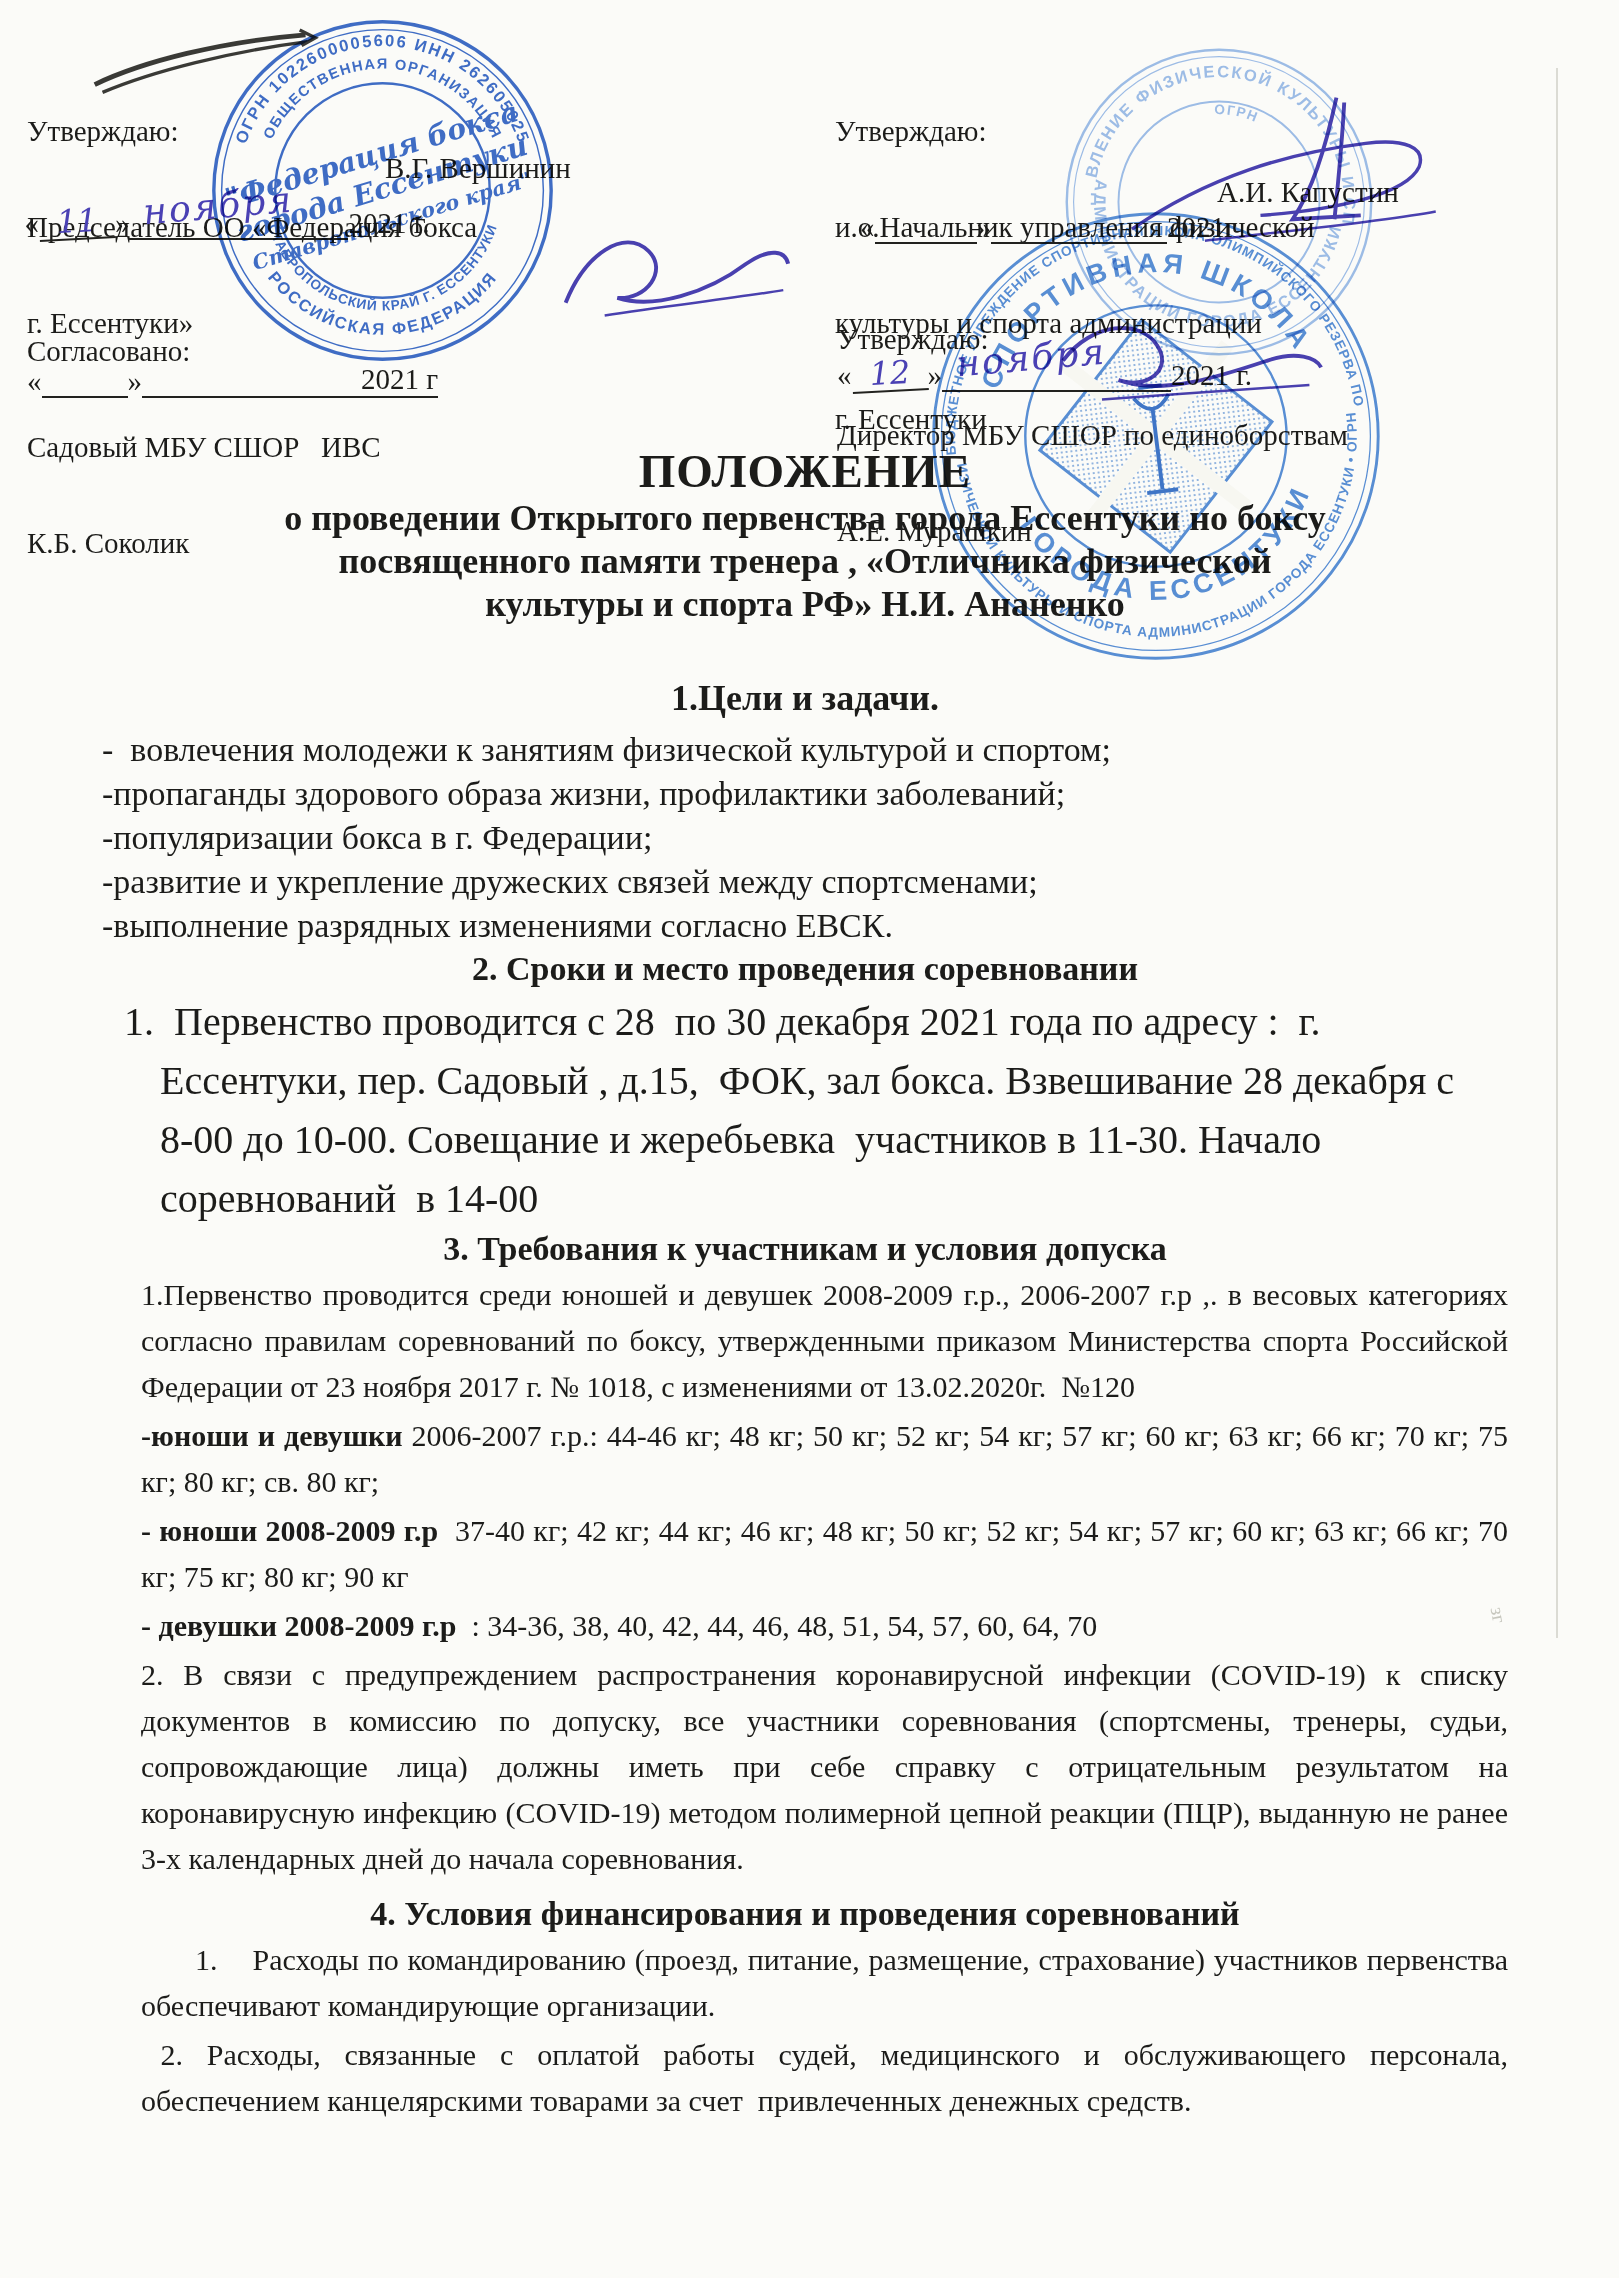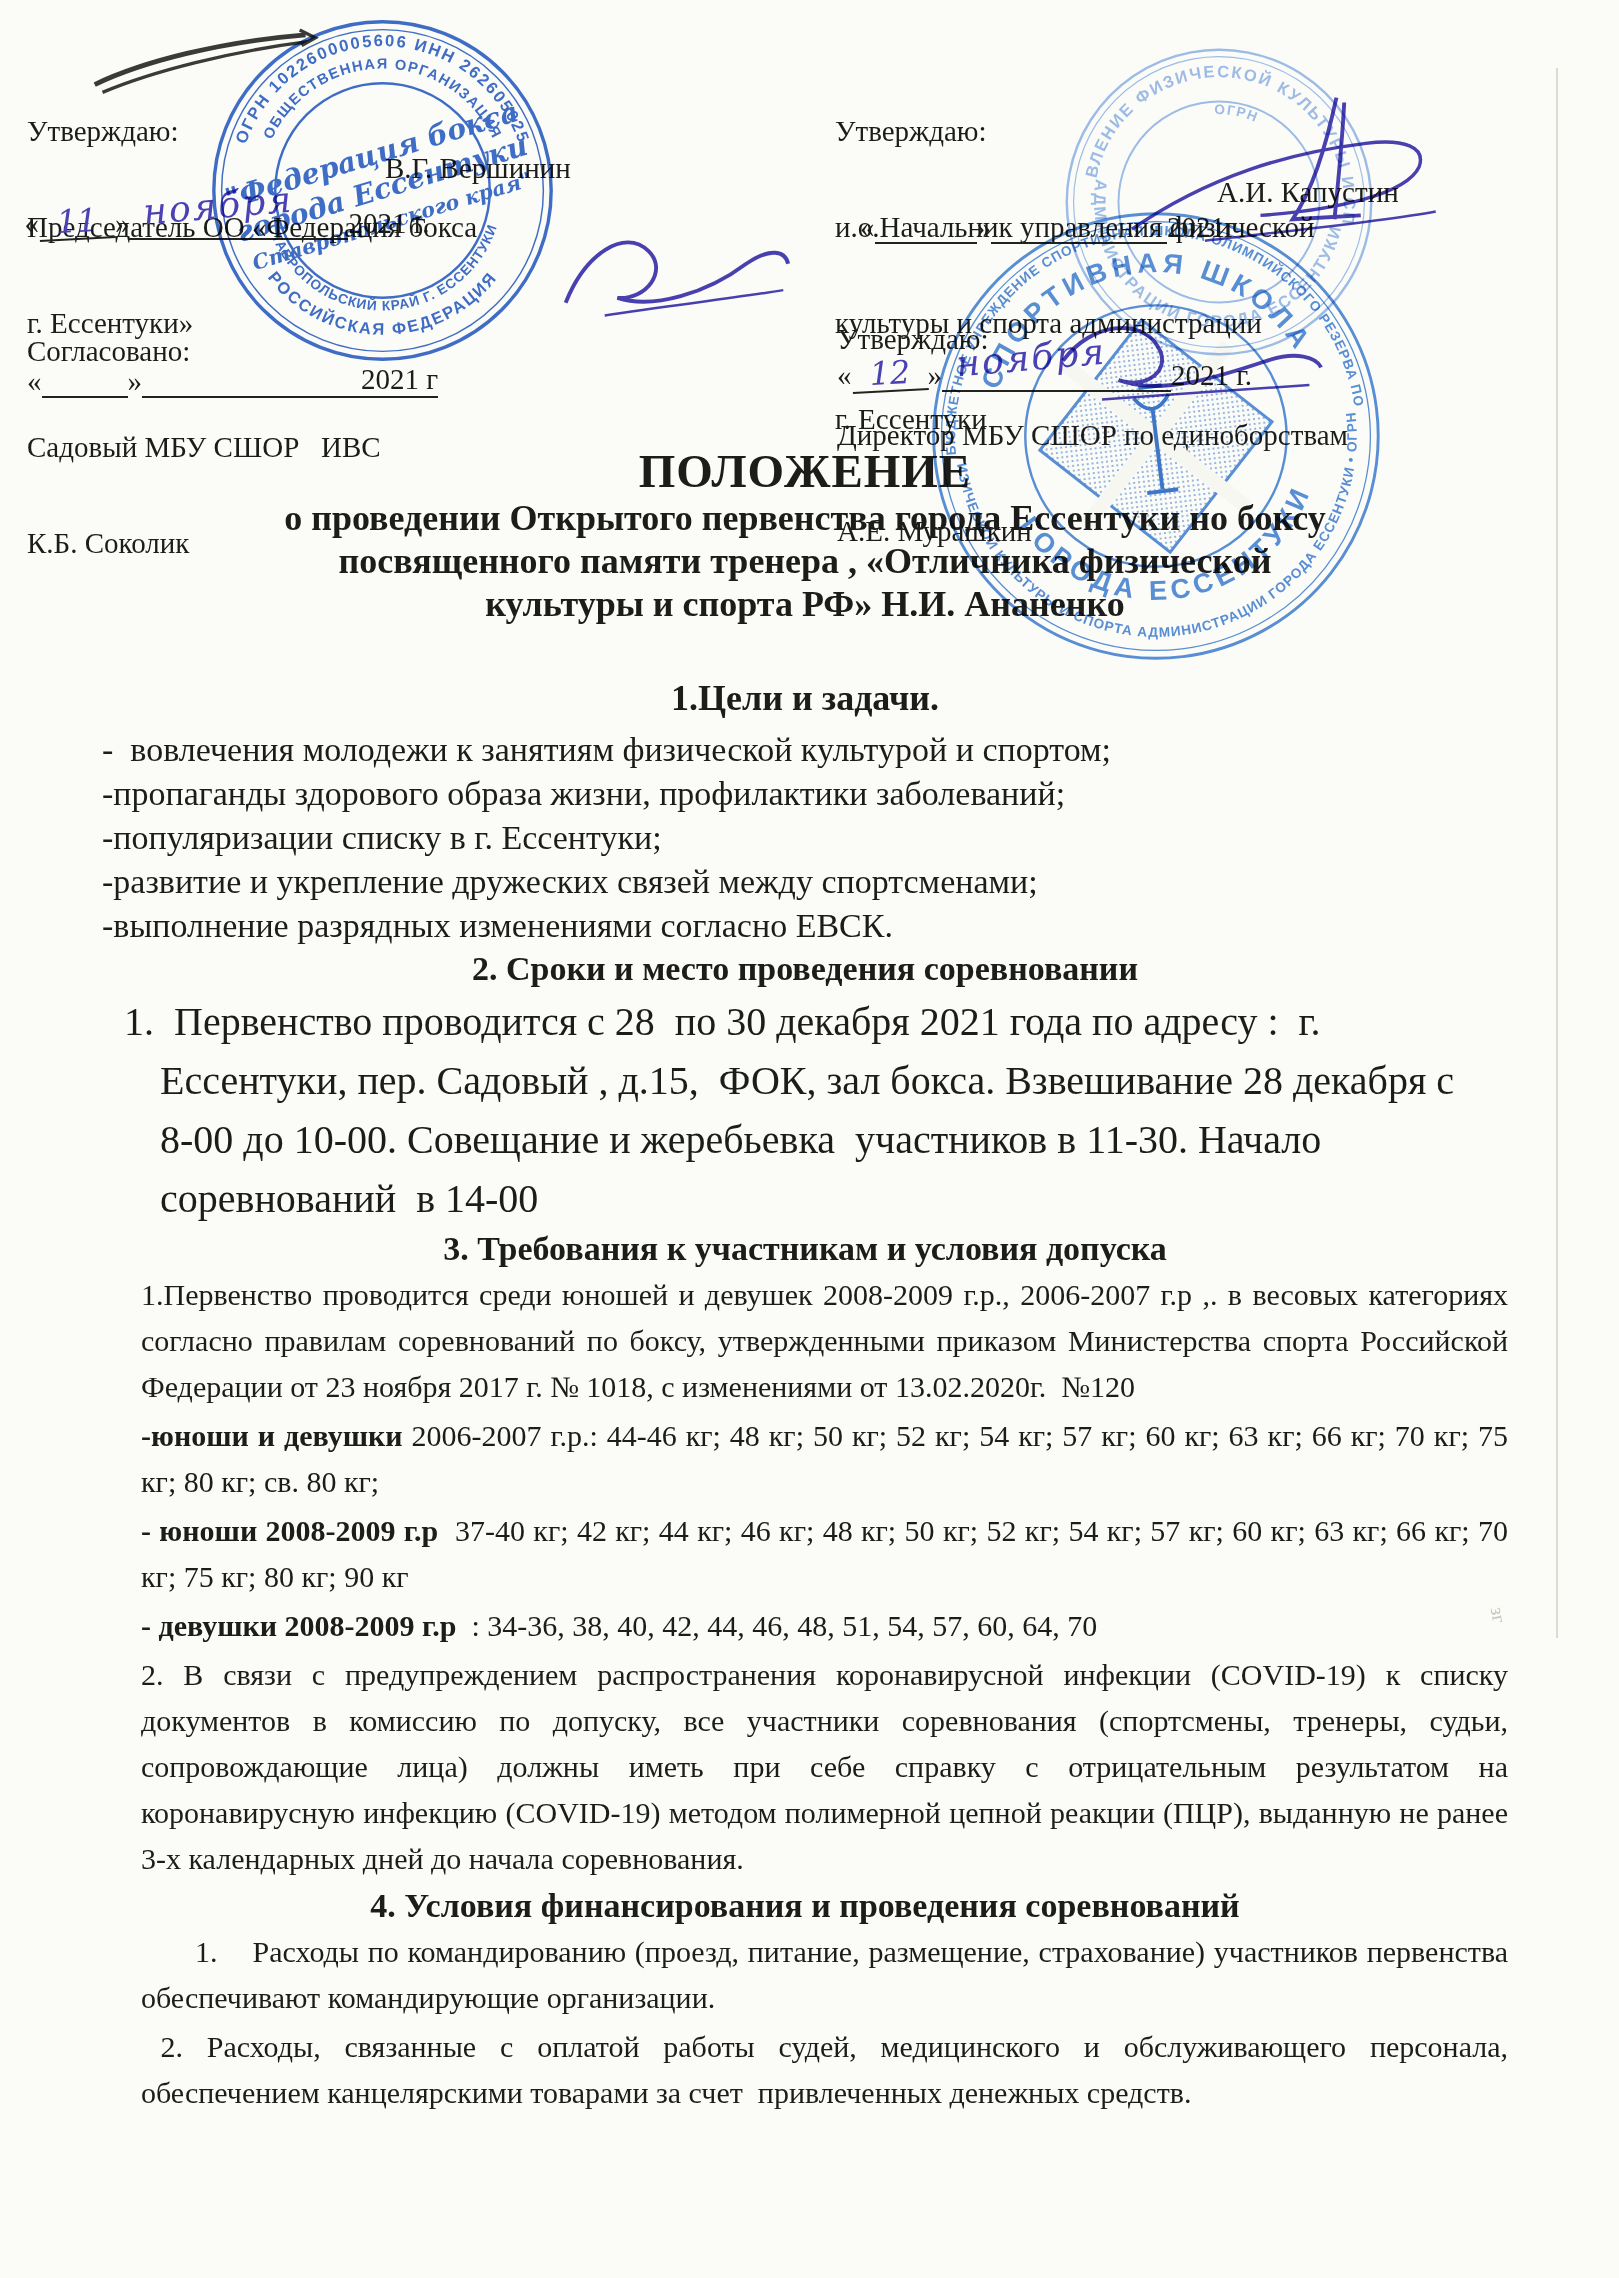--- a/index.html
+++ b/index.html
@@ -104,36 +104,36 @@
       <div class="title-main">ПОЛОЖЕНИЕ</div>
       <div class="title-line">о проведении Открытого первенства города Ессентуки  но боксу</div>
       <div class="title-line">посвященного памяти тренера , «Отличника физической</div>
       <div class="title-line">культуры и спорта РФ»   Н.И. Ананенко</div>
     </div>
 
     <div class="shead" style="font-size:36px;margin-bottom:9.8px">1.Цели и задачи.</div>
     <div>
       <div class="s1-item">-  вовлечения молодежи к занятиям физической культурой и спортом;</div>
       <div class="s1-item">-пропаганды здорового образа жизни, профилактики заболеваний;</div>
-      <div class="s1-item">-популяризации списку в г. Ессентуки;</div>
+      <div class="s1-item">-популяризации бокса в г. Федерации;</div>
       <div class="s1-item">-развитие и укрепление дружеских связей между спортсменами;</div>
       <div class="s1-item">-выполнение разрядных изменениями согласно ЕВСК.</div>
     </div>
 
     <div class="shead">2. Сроки и место проведения соревновании</div>
     <div class="s2-body">1.  Первенство проводится с 28  по 30 декабря 2021 года по адресу :  г. Ессентуки, пер. Садовый , д.15,  ФОК, зал бокса. Взвешивание 28 декабря с 8-00 до 10-00. Совещание и жеребьевка  участников в 11-30. Начало соревнований  в 14-00</div>
 
     <div class="shead">3. Требования к участникам и условия допуска</div>
     <p class="para">1.Первенство проводится среди юношей и девушек 2008-2009 г.р., 2006-2007 г.р ,. в весовых категориях согласно правилам соревнований по боксу, утвержденными приказом Министерства спорта Российской Федерации от 23 ноября 2017 г. № 1018, с изменениями от 13.02.2020г.  №120</p>
     <p class="para"><span class="lead">-юноши и девушки</span><span> 2006-2007 г.р.: 44-46 кг; 48 кг; 50 кг; 52 кг; 54 кг; 57 кг; 60 кг; 63 кг; 66 кг; 70 кг; 75 кг; 80 кг; св. 80 кг;</span></p>
     <p class="para"><span class="lead">- юноши 2008-2009 г.р</span><span>  37-40 кг; 42 кг; 44 кг; 46 кг; 48 кг; 50 кг; 52 кг; 54 кг; 57 кг; 60 кг; 63 кг; 66 кг; 70 кг; 75 кг; 80 кг; 90 кг</span></p>
     <p class="para"><span class="lead">- девушки 2008-2009 г.р</span><span>  : 34-36, 38, 40, 42, 44, 46, 48, 51, 54, 57, 60, 64, 70</span></p>
     <p class="para">2. В связи с предупреждением распространения коронавирусной инфекции (COVID-19) к списку документов в комиссию по допуску, все участники соревнования (спортсмены, тренеры, судьи, сопровождающие лица) должны иметь при себе справку с отрицательным результатом на коронавирусную инфекцию (COVID-19) методом полимерной цепной реакции (ПЦР), выданную не ранее 3-х календарных дней до начала соревнования.</p>
 
-    <div class="shead" style="margin-top:5px">4. Условия финансирования и проведения соревнований</div>
+    <div class="shead" style="margin-top:13px">4. Условия финансирования и проведения соревнований</div>
     <p class="para indent55">1.    Расходы по командированию (проезд, питание, размещение, страхование) участников первенства обеспечивают командирующие организации.</p>
     <p class="para indent20">2. Расходы, связанные с оплатой работы судей, медицинского и обслуживающего персонала, обеспечением канцелярскими товарами за счет  привлеченных денежных средств.</p>
   </div>
 
   <svg class="stamp" style="left:207px;top:14.6px;width:351px;height:351px" viewBox="0 0 360 360">
     <defs>
       <path id="fa1" d="M 32,180 A 148,148 0 0 1 328,180"></path>
       <path id="fa2" d="M 55,180 A 125,125 0 0 1 305,180"></path>
       <path id="fa3" d="M 32,180 A 148,148 0 0 0 328,180"></path>
       <path id="fa4" d="M 57,180 A 123,123 0 0 0 303,180"></path>

